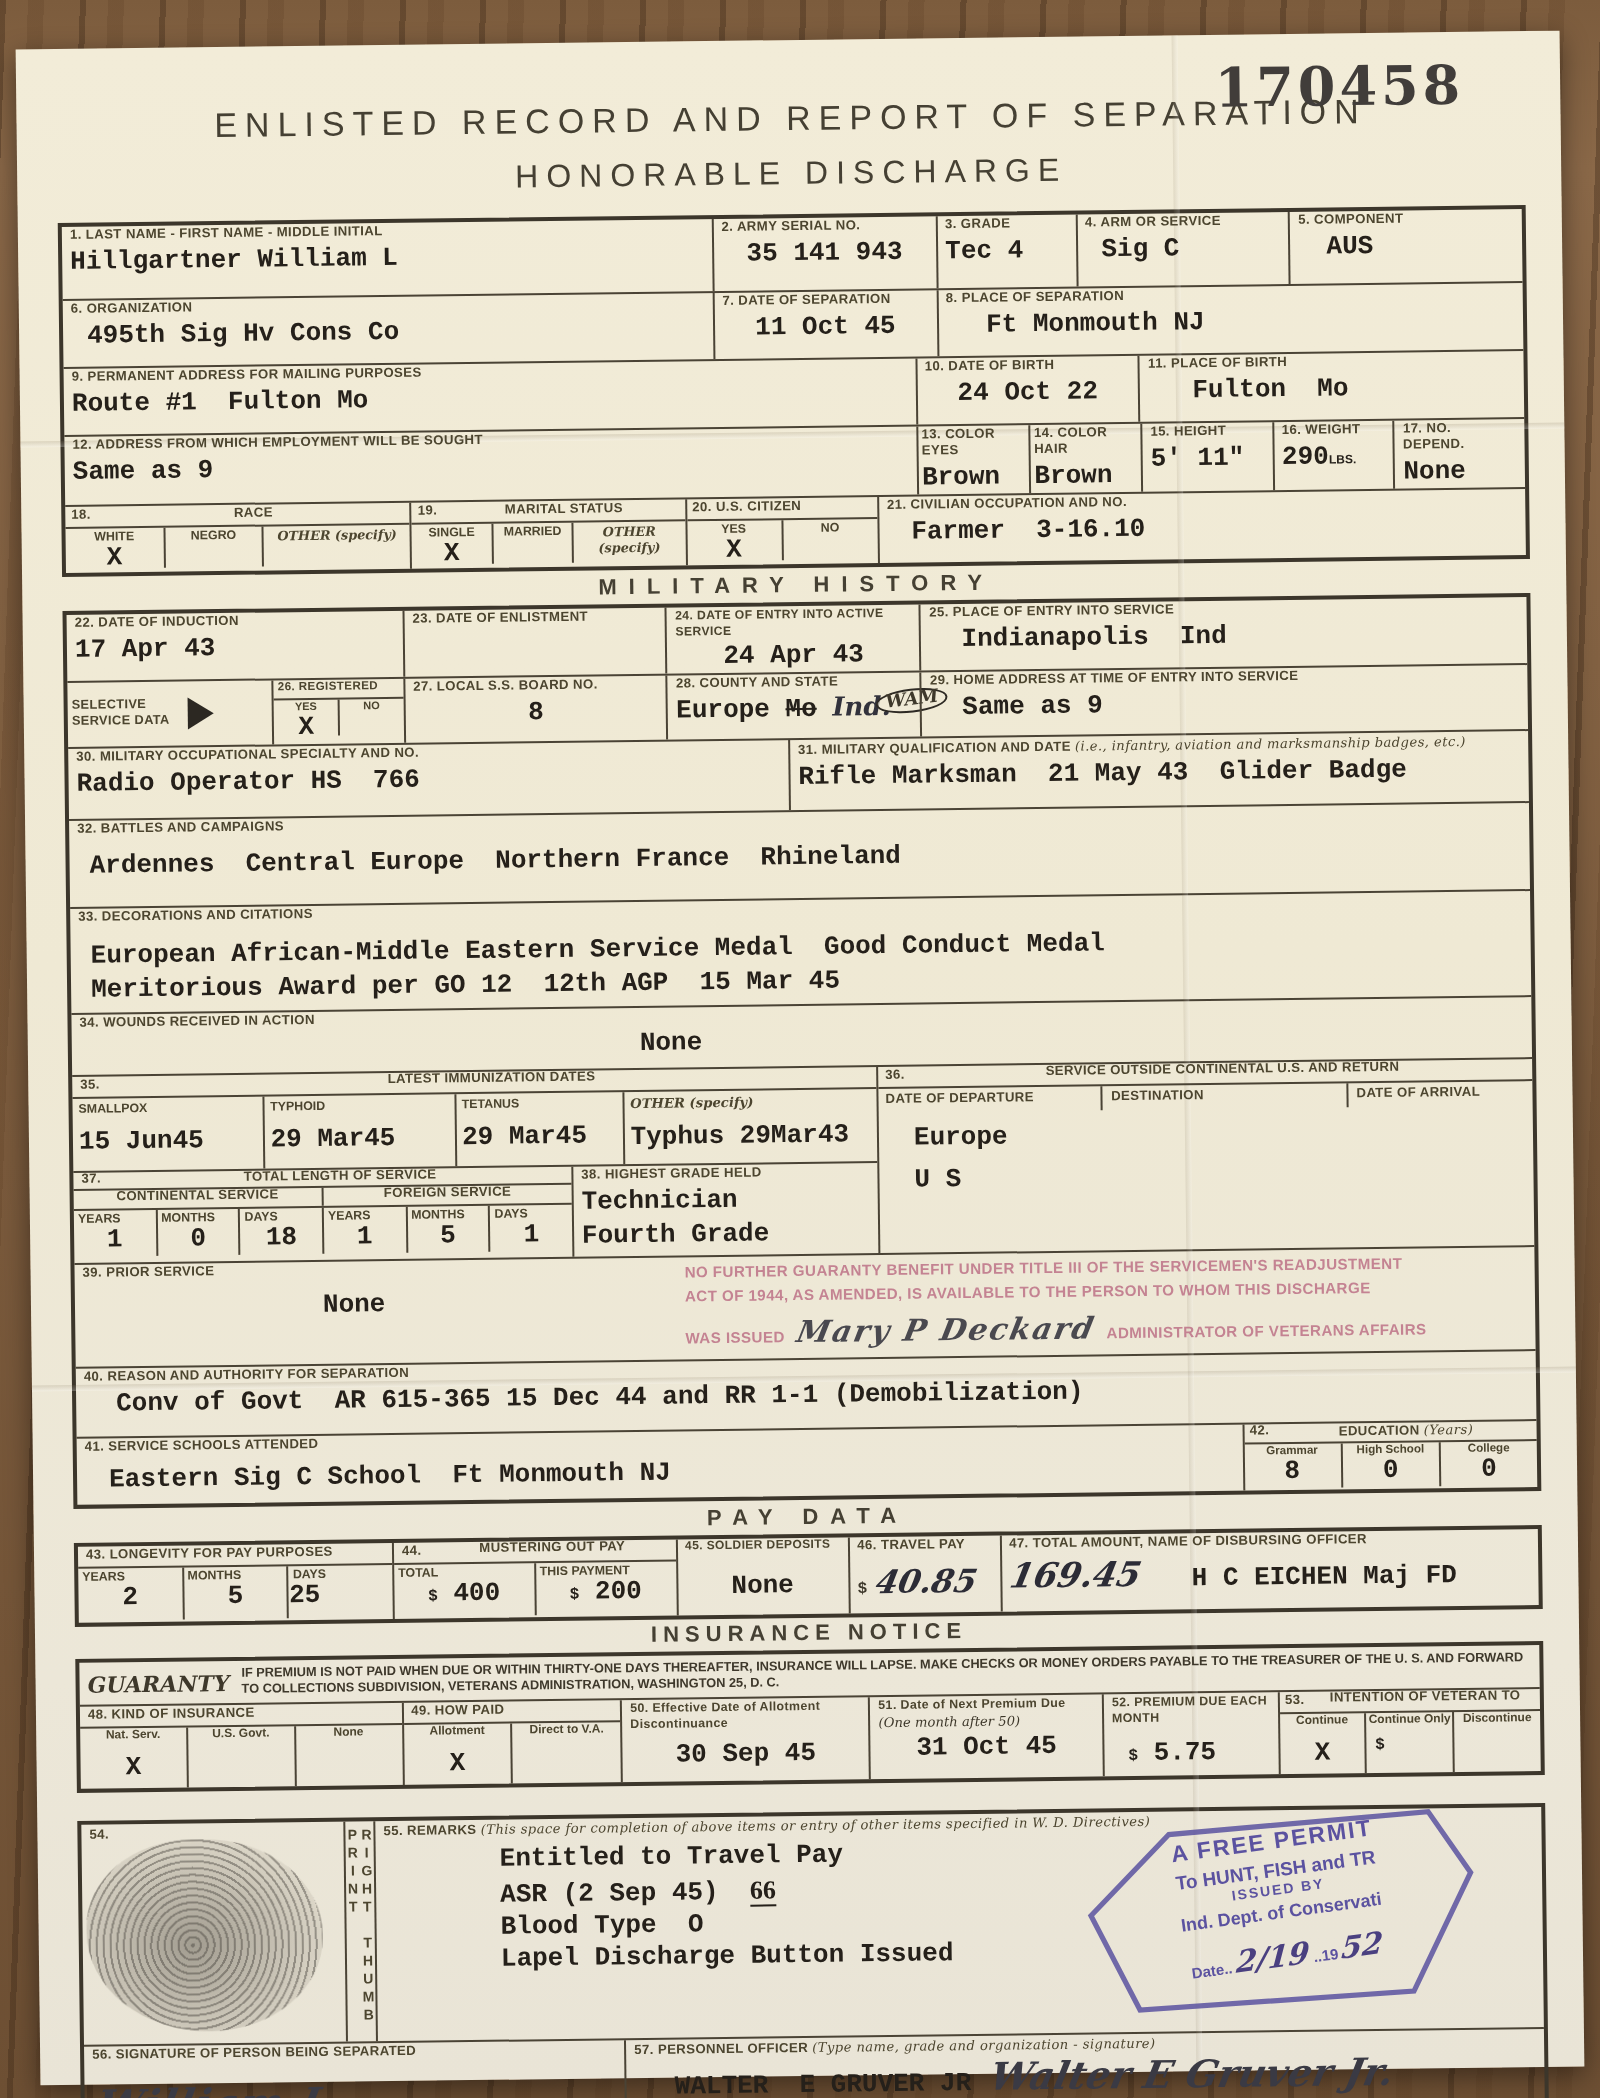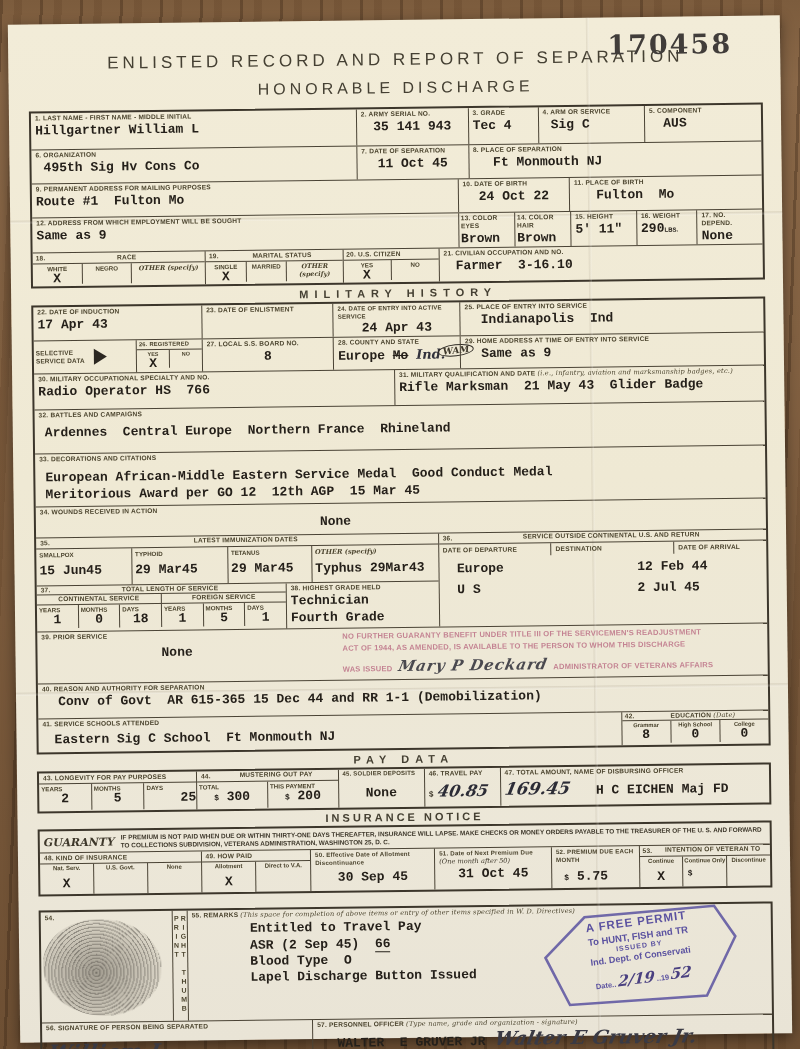--- a/index.html
+++ b/index.html
@@ -40,21 +40,21 @@
   .hexline{position:absolute;width:100%;text-align:center;color:#5b52a0;font-weight:700;}
   .ink{color:#4a4080;}
   .fp{width:118px;height:96px;border-radius:45% 50% 48% 52%;
      background:
       repeating-radial-gradient(ellipse 60% 75% at 45% 55%, rgba(70,66,60,.45) 0 1px, rgba(0,0,0,0) 1px 3.4px),
       radial-gradient(ellipse at 45% 55%, rgba(90,84,74,.5), rgba(120,112,98,.15) 70%, transparent 85%);
      filter:blur(.3px);}
   .vert{writing-mode:vertical-rl;text-orientation:upright;font-size:7px;font-weight:700;letter-spacing:2px;color:#4c452f;}
   .strike{text-decoration:line-through;}
   .oval{display:inline-block;border:1.4px solid #2e2a24;border-radius:50%;padding:0 4px;font-family:"DejaVu Serif",serif;font-style:italic;font-weight:700;font-size:9px;transform:rotate(-6deg);}
-  .u{border-bottom:1.5px solid #25201a;}
+  .u{border-bottom:1.5px solid #25201a;font-family:Liberation Serif, serif;}
   .arrow{width:0;height:0;border-top:8px solid transparent;border-bottom:8px solid transparent;border-left:13px solid #2c2822;display:inline-block;}
 </style>
 </head>
 <body>
 
 <div class="wood">
 <div class="paper">
   <div class="crease" style="top:196px"></div>
   <div class="crease" style="top:668px"></div>
   <div class="vcrease" style="left:578px"></div>
@@ -366,24 +366,20 @@
         <div style="display:flex">
           <div class="l" style="flex:1.05;padding:2px 4px;border-right:1px solid #4a4335">DATE OF DEPARTURE</div>
           <div class="l" style="flex:1.15;padding:2px 4px;border-right:1px solid #4a4335">DESTINATION</div>
           <div class="l" style="flex:0.85;padding:2px 4px">DATE OF ARRIVAL</div>
         </div>
         <div style="display:flex">
           <div style="flex:1.15;padding:4px 6px 0 18px">
                 <div class="v">Europe</div>
                 <div class="v" style="margin-top:6px">U S</div>
               </div>
-          <div style="flex:0.85;padding:4px 2px 0 2px">
-                <div class="v">12 Feb 44</div>
-                <div class="v" style="margin-top:6px">2 Jul 45</div>
-              </div>
         </div>
       </div>
     </div>
     <div class="r" style="height:52px">
       <div class="c" style="width:100%">
         <div class="l">39. PRIOR SERVICE</div>
         <div class="v" style="padding-left:120px;margin-top:6px">None</div>
         <div class="stampM" style="left:305px;top:2px;width:420px">
           <div>NO FURTHER GUARANTY BENEFIT UNDER TITLE III OF THE SERVICEMEN'S READJUSTMENT</div>
           <div>ACT OF 1944, AS AMENDED, IS AVAILABLE TO THE PERSON TO WHOM THIS DISCHARGE</div>
@@ -398,21 +394,21 @@
           </div>
     </div>
     <div class="r" style="height:34px">
       <div class="c" style="width:79.8%">
             <div class="l">41. SERVICE SCHOOLS ATTENDED</div>
             <div class="v" style="padding-left:12px;margin-top:5px">Eastern Sig C School  Ft Monmouth NJ</div>
           </div>
       <div class="c" style="width:20.2%;padding:0">
         <div style="display:flex;border-bottom:1px solid #4a4335">
               <span class="l" style="padding:0 3px">42.</span>
-              <span class="l" style="flex:1;text-align:center"><span>EDUCATION</span> <span class="li">(Date)</span></span>
+              <span class="l" style="flex:1;text-align:center"><span>EDUCATION</span> <span class="li">(Years)</span></span>
             </div>
         <div style="display:flex;height:22px">
           <div class="sub">
                 <div class="sl" style="font-size:5.8px">Grammar</div>
                 <div class="xm">8</div>
               </div>
           <div class="sub">
                 <div class="sl" style="font-size:5.8px">High School</div>
                 <div class="xm">0</div>
               </div>
@@ -435,33 +431,33 @@
           <div class="sub">
                 <div class="sl" style="text-align:left;padding-left:2px">YEARS</div>
                 <div class="xm">2</div>
               </div>
           <div class="sub">
                 <div class="sl" style="text-align:left;padding-left:2px">MONTHS</div>
                 <div class="xm">5</div>
               </div>
           <div class="sub">
                 <div class="sl" style="text-align:left;padding-left:2px">DAYS</div>
-                <div class="xm" style="text-align:right;padding-right:0">25</div>
+                <div class="xm" style="text-align:left;padding-right:0">25</div>
               </div>
         </div>
       </div>
       <div class="c" style="width:19.4%;padding:0">
         <div style="display:flex;border-bottom:1px solid #4a4335">
               <span class="l" style="padding:1px 4px">44.</span>
               <span class="l" style="flex:1;text-align:center">MUSTERING OUT PAY</span>
             </div>
         <div style="display:flex;height:26px">
           <div class="sub">
                 <div class="sl" style="text-align:left;padding-left:2px">TOTAL</div>
-                <div class="xm"><span style="font-size:8px">$</span> <span>300</span></div>
+                <div class="xm"><span style="font-size:8px">$</span> <span>400</span></div>
               </div>
           <div class="sub">
                 <div class="sl" style="text-align:left;padding-left:2px">THIS PAYMENT</div>
                 <div class="xm"><span style="font-size:8px">$</span> <span>200</span></div>
               </div>
         </div>
       </div>
       <div class="c" style="width:11.8%">
             <div class="l" style="font-size:6px">45. SOLDIER DEPOSITS</div>
             <div class="v vc" style="margin-top:8px">None</div>

